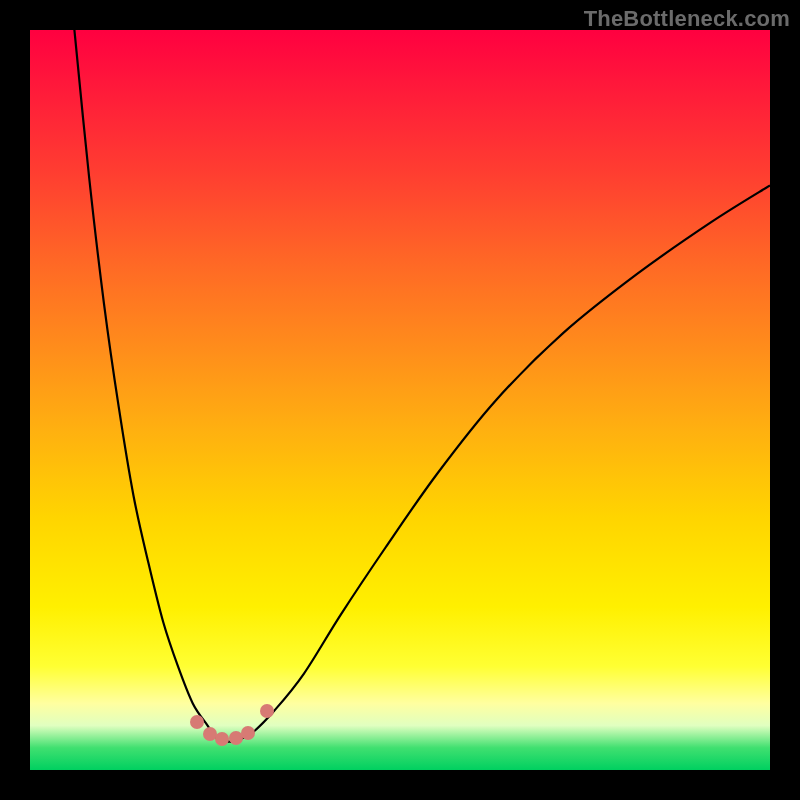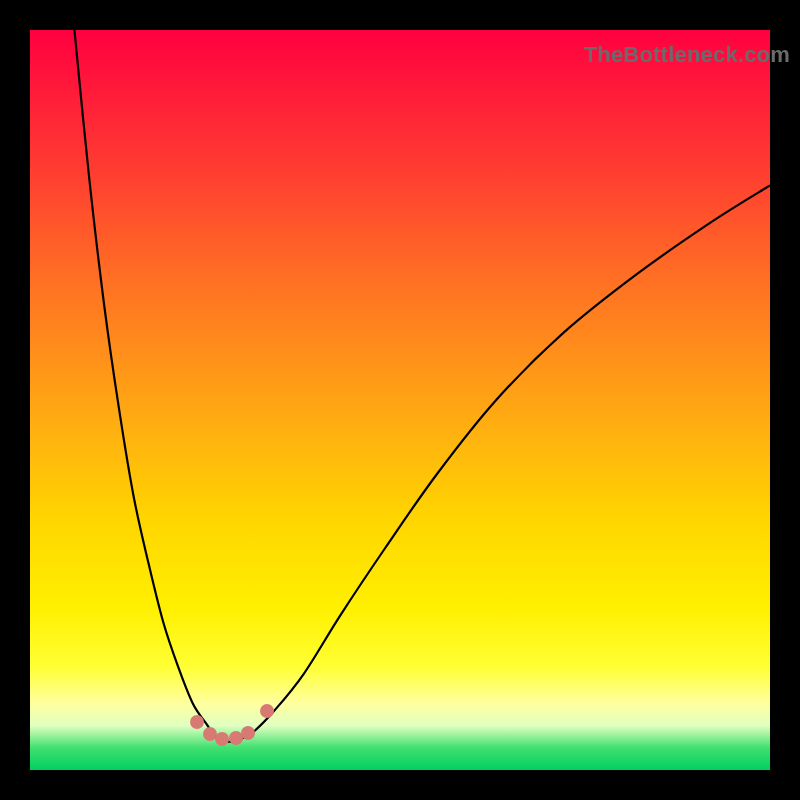--- a/index.html
+++ b/index.html
@@ -34,21 +34,20 @@
   }
   .watermark {
     position: absolute;
     top: 6px;
     right: 10px;
     font-family: Arial, Helvetica, sans-serif;
     font-size: 22px;
     font-weight: 600;
     color: #6b6b6b;
     letter-spacing: 0.2px;
-    margin-top: 36px;
   }
   svg.curve {
     position: absolute;
     left: 0;
     top: 0;
     width: 740px;
     height: 740px;
   }
   .dot {
     position: absolute;

